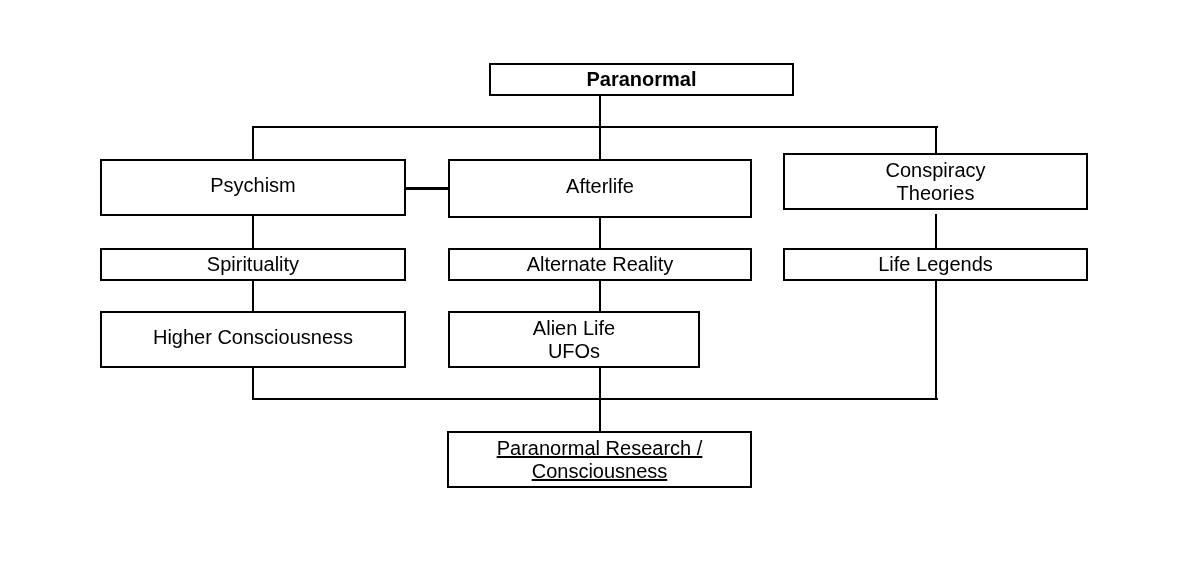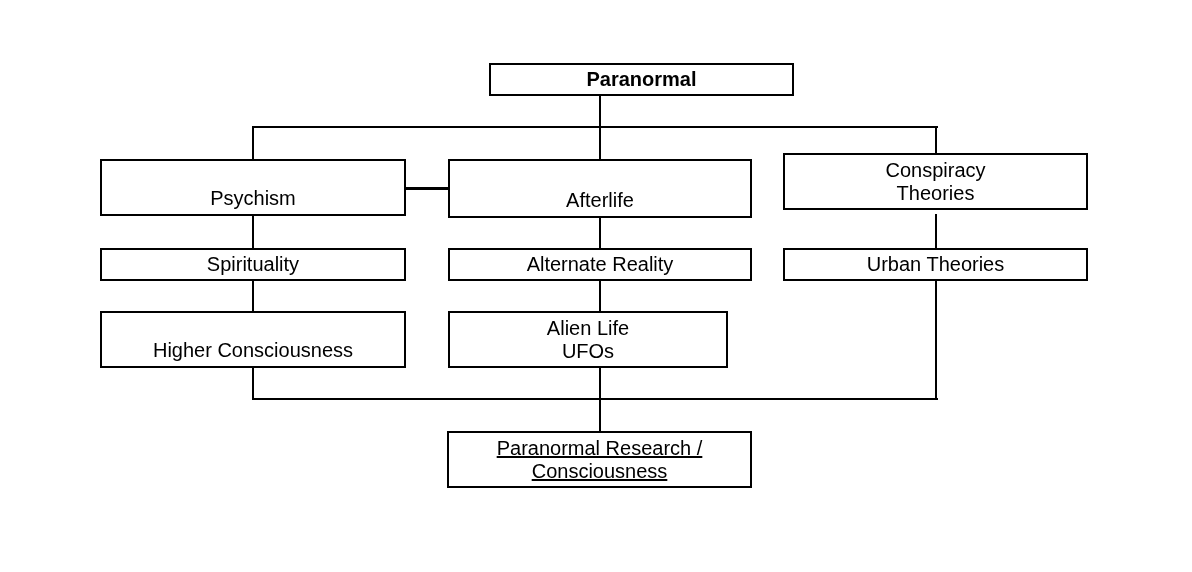--- a/index.html
+++ b/index.html
@@ -24,34 +24,34 @@
     background: var(--fill-color);
     border: 2px solid var(--border-color);
     display: flex;
     flex-direction: column;
     align-items: center;
     justify-content: center;
     text-align: center;
     font-size: 20px;
     line-height: 23px;
   }
-  .node.valign-bottom { justify-content: flex-end; padding-bottom: 4px; }
+  .node.valign-bottom { padding-bottom: 4px; }
   .node.bold { font-weight: bold; }
   .edge { position: absolute; background: var(--connector-color); }
 
   
   #n-paranormal            { left: 447px; top:  63px; width: 305px; height: 33px; margin-left: 42px; }
   #n-psychism              { left: 100px; top: 159px; width: 306px; height: 57px; }
   #n-afterlife             { left: 448px; top: 159px; width: 304px; height: 59px; }
   #n-conspiracy            { left: 783px; top: 153px; width: 305px; height: 57px; }
   #n-spirituality          { left: 100px; top: 248px; width: 306px; height: 33px; }
   #n-alternate-reality     { left: 448px; top: 248px; width: 304px; height: 33px; }
   #n-urban-legends         { left: 783px; top: 248px; width: 305px; height: 33px; }
   #n-higher-consciousness  { left: 100px; top: 311px; width: 306px; height: 57px; }
-  #n-alien-life            { left: 448px; top: 311px; width: 280px; height: 57px; }
+  #n-alien-life            { left: 448px; top: 311px; width: 252px; height: 57px; }
   #n-research              { left: 447px; top: 431px; width: 305px; height: 57px; text-decoration: underline; }
 
   
   #e-root-stem             { left: 599px; top:  95px; width:   2px; height: 64px; }
   #e-level1-bus            { left: 252px; top: 126px; width: 686px; height:  2px; }
   #e-bus-psychism          { left: 252px; top: 126px; width:   2px; height: 34px; }
   #e-bus-conspiracy        { left: 935px; top: 126px; width:   2px; height: 34px; }
   #e-psychism-afterlife    { left: 404px; top: 187px; width:  45px; height:  3px; }
   #e-psychism-spirituality { left: 252px; top: 214px; width:   2px; height: 36px; }
   #e-afterlife-alternate   { left: 599px; top: 214px; width:   2px; height: 36px; }
@@ -102,21 +102,21 @@
 
   <div class="node" id="n-spirituality">
     <span>Spirituality</span>
   </div>
 
   <div class="node" id="n-alternate-reality">
     <span>Alternate Reality</span>
   </div>
 
   <div class="node" id="n-urban-legends">
-    <span>Urban Theories</span>
+    <span>Life Legends</span>
   </div>
 
   <div class="node valign-bottom" id="n-higher-consciousness">
     <span>Higher Consciousness</span>
   </div>
 
   <div class="node" id="n-alien-life">
     <span>Alien Life</span>
     <span>UFOs</span>
   </div>

